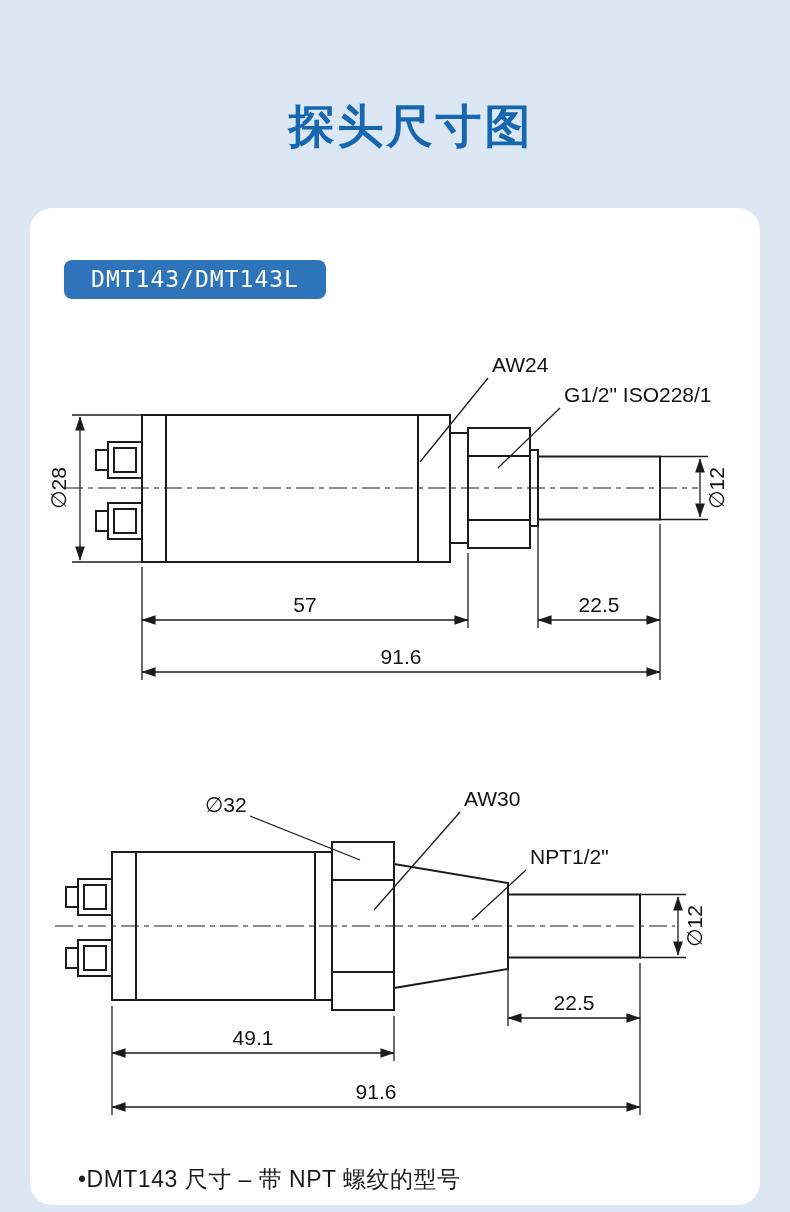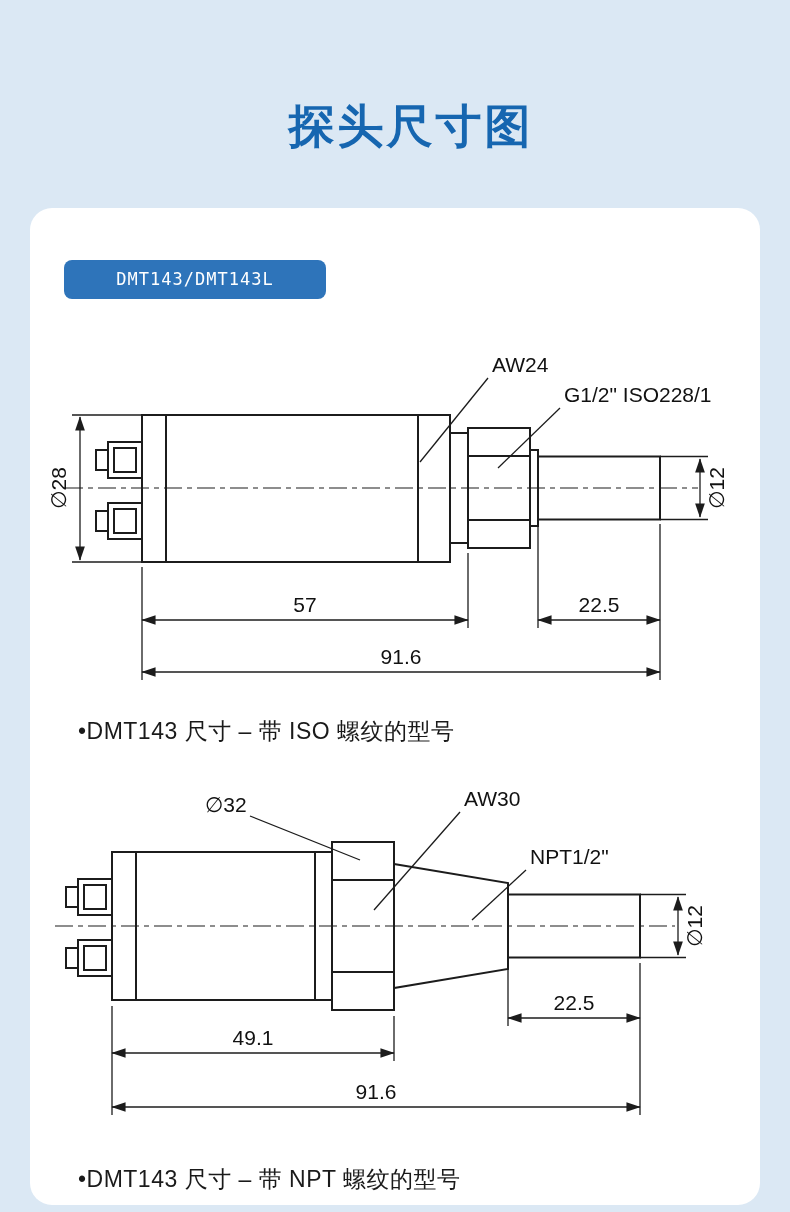--- a/index.html
+++ b/index.html
@@ -20,21 +20,21 @@
     position:absolute;left:30px;top:208px;
     width:730px;height:997px;
     background:#ffffff;border-radius:22px;
   }
   .badge{
     position:absolute;left:34px;top:52px;
     width:262px;height:39px;
     background:#2e74ba;border-radius:8px;
     color:#ffffff;
     font-family:"DejaVu Sans Mono",monospace;
-    font-size:17px;line-height:39px;text-align:center;
+    font-size:23px;line-height:39px;text-align:center;
     letter-spacing:1px;
   }
   .drawing{position:absolute;left:0;}
   .drawing1{top:130px;}
   .drawing2{top:560px;}
   .caption{
     position:absolute;left:48px;
     font-size:23px;color:#1a1a1a;letter-spacing:0.5px;
   }
   .caption1{top:508px;}
@@ -117,21 +117,20 @@
       </g>
 
       <g>
         <line class="dim" x1="458" y1="40" x2="390" y2="124"></line>
         <text class="dt" x="462" y="34" text-anchor="start">AW24</text>
         <line class="dim" x1="530" y1="70" x2="468" y2="130"></line>
         <text class="dt" x="534" y="64" text-anchor="start">G1/2" ISO228/1</text>
       </g>
     </svg>
 
-    <div class="caption caption1">•DMT143 尺寸 – 带 ISO 螺纹的型号</div>
 
     <svg class="drawing drawing2" width="730" height="380" viewBox="0 0 730 380" xmlns="http://www.w3.org/2000/svg">
       <defs>
         <marker id="a2" viewBox="0 0 10 8" refX="9.5" refY="4" markerWidth="11" markerHeight="8.8" orient="auto-start-reverse">
           <path d="M0,0.6 L10,4 L0,7.4 Z" fill="#1c1c1c"></path>
         </marker>
       </defs>
 
       <line class="cl" x1="25" y1="158" x2="645" y2="158"></line>
 

